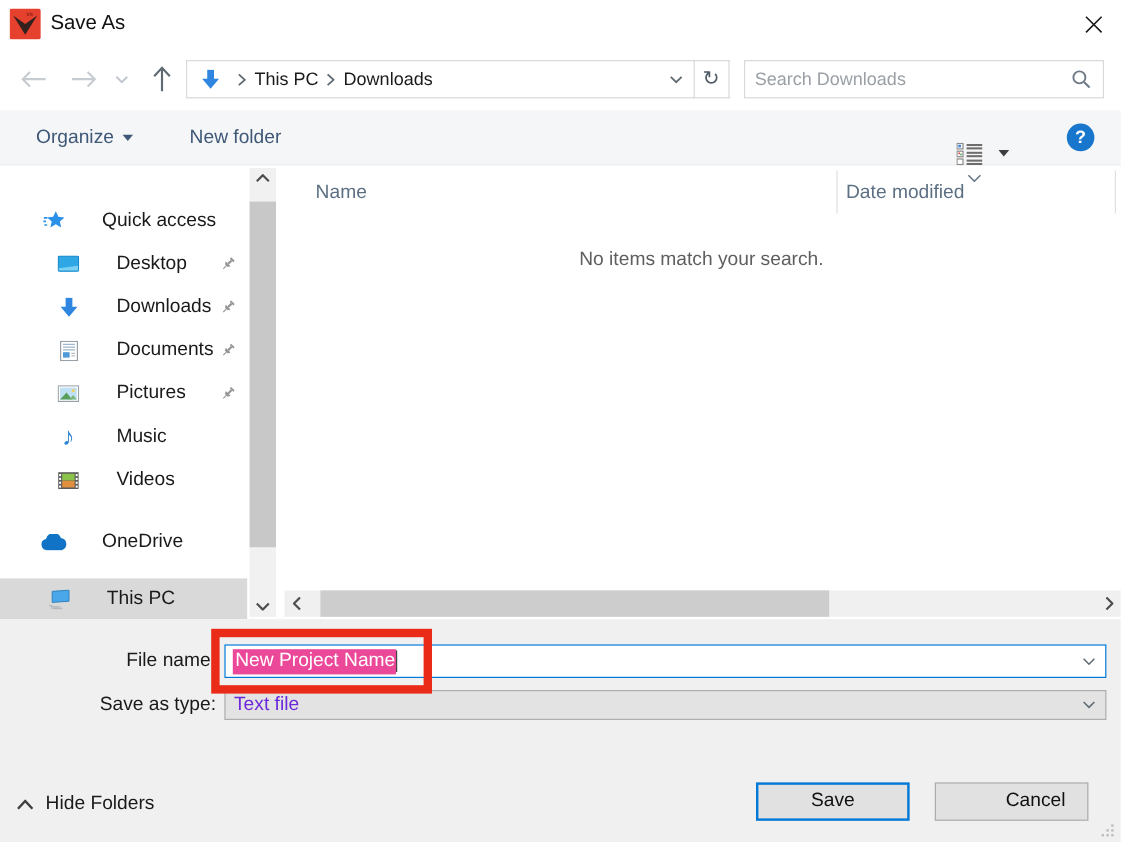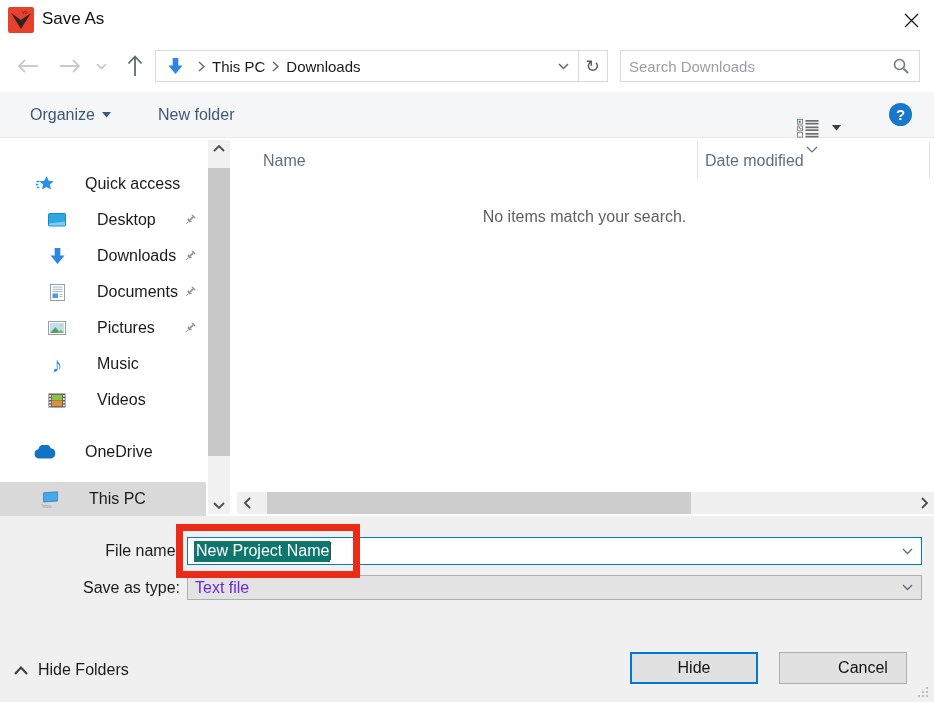--- a/index.html
+++ b/index.html
@@ -60,21 +60,21 @@
   
   #h-scroll { left:237px; top:354px; width:697px; height:22px; background:#f0f0f0; }
   .h-arrow { position:absolute; top:0; width:20px; height:22px; display:flex; align-items:center; justify-content:center; cursor:pointer; }
   #h-thumb { position:absolute; left:30px; top:0; width:424px; height:22px; background:#cdcdcd; cursor:pointer; }
 
   
   #bottom-panel { left:0; top:516px; width:934px; height:186px; background:#f0f0f0; }
   .field-label { position:absolute; left:8px; width:172px; text-align:right; font-size:16px; color:#1a1a1a; }
   #filename-label { top:26px; }
   #filename-combo { left:187px; top:21px; width:735px; height:28px; background:#fff; border:1px solid #0078d7; display:flex; align-items:center; cursor:text; }
-  #filename-value { margin-left:6px; font-size:16px; color:#fff; background:#0f766e; padding:1px 1px 2px 2px; }
+  #filename-value { margin-left:6px; font-size:16px; color:#fff; background:#ec4899; padding:1px 1px 2px 2px; }
   .caret { width:1px; height:18px; background:#444; }
   .combo-chevron { margin-left:auto; padding:0 8px; display:flex; align-items:center; cursor:pointer; }
   #savetype-label { top:63px; }
   #savetype-combo { left:187px; top:59px; width:735px; height:25px; background:#e3e3e3; border:1px solid #aeaeae; display:flex; align-items:center; cursor:pointer; }
   #savetype-value { margin-left:7px; font-size:16px; color:#6d28d9; }
   #hide-folders { left:14px; top:145px; display:flex; align-items:center; gap:10px; cursor:pointer; font-size:16px; color:#1a1a1a; }
   .dlg-btn { position:absolute; top:136px; width:128px; height:32px; background:#e1e1e1; font-size:16px; color:#111; display:flex; align-items:center; justify-content:center; cursor:pointer; }
   #save-btn { left:630px; border:2px solid #0078d7; }
   #cancel-btn { left:779px; border:1px solid #adadad;padding-left:40px; }
   #resize-grip { left:917px; top:170px; }
@@ -398,21 +398,21 @@
       </span>
     </div>
 
     <div class="abs" id="hide-folders">
       <svg width="14" height="9" viewBox="0 0 14 9">
           <path d="M1 8 L7 1.5 L13 8" stroke="#3d3d3d" stroke-width="2" fill="none"></path>
         </svg>
       <span>Hide Folders</span>
     </div>
 
-    <div class="dlg-btn" id="save-btn">Hide</div>
+    <div class="dlg-btn" id="save-btn">Save</div>
     <div class="dlg-btn" id="cancel-btn">Cancel</div>
 
     <svg class="abs" id="resize-grip" width="12" height="12" viewBox="0 0 12 12">
       <g fill="#bdbdbd">
           <rect x="9" y="1" width="2" height="2"></rect>
           <rect x="9" y="5" width="2" height="2"></rect>
           <rect x="9" y="9" width="2" height="2"></rect>
           <rect x="5" y="5" width="2" height="2"></rect>
           <rect x="5" y="9" width="2" height="2"></rect>
           <rect x="1" y="9" width="2" height="2"></rect>

